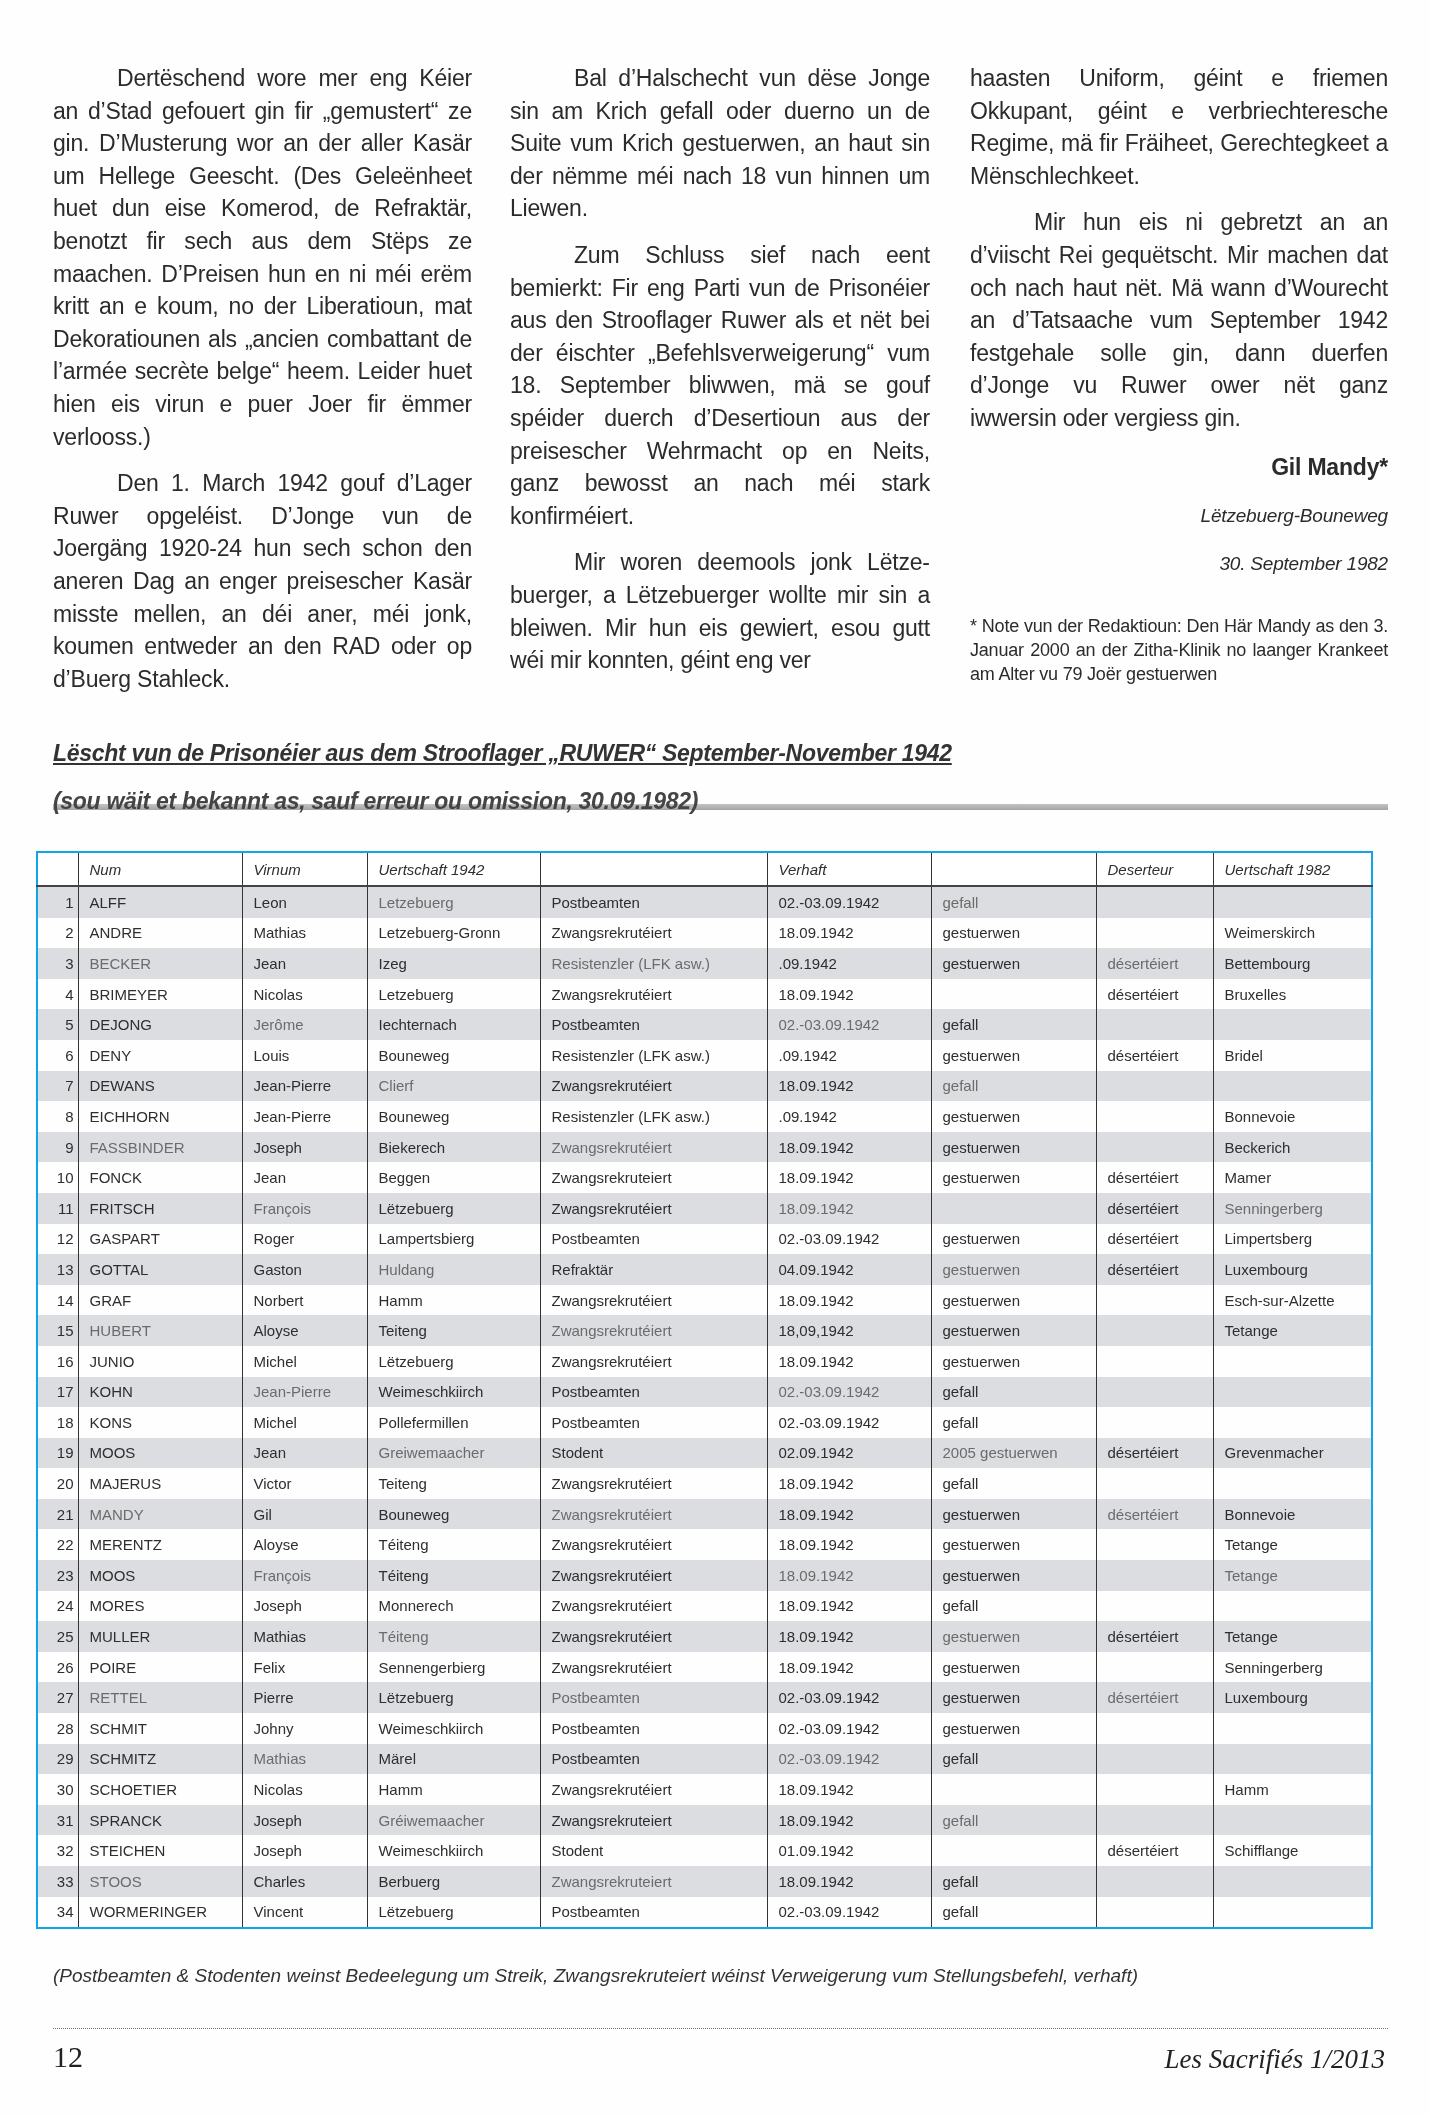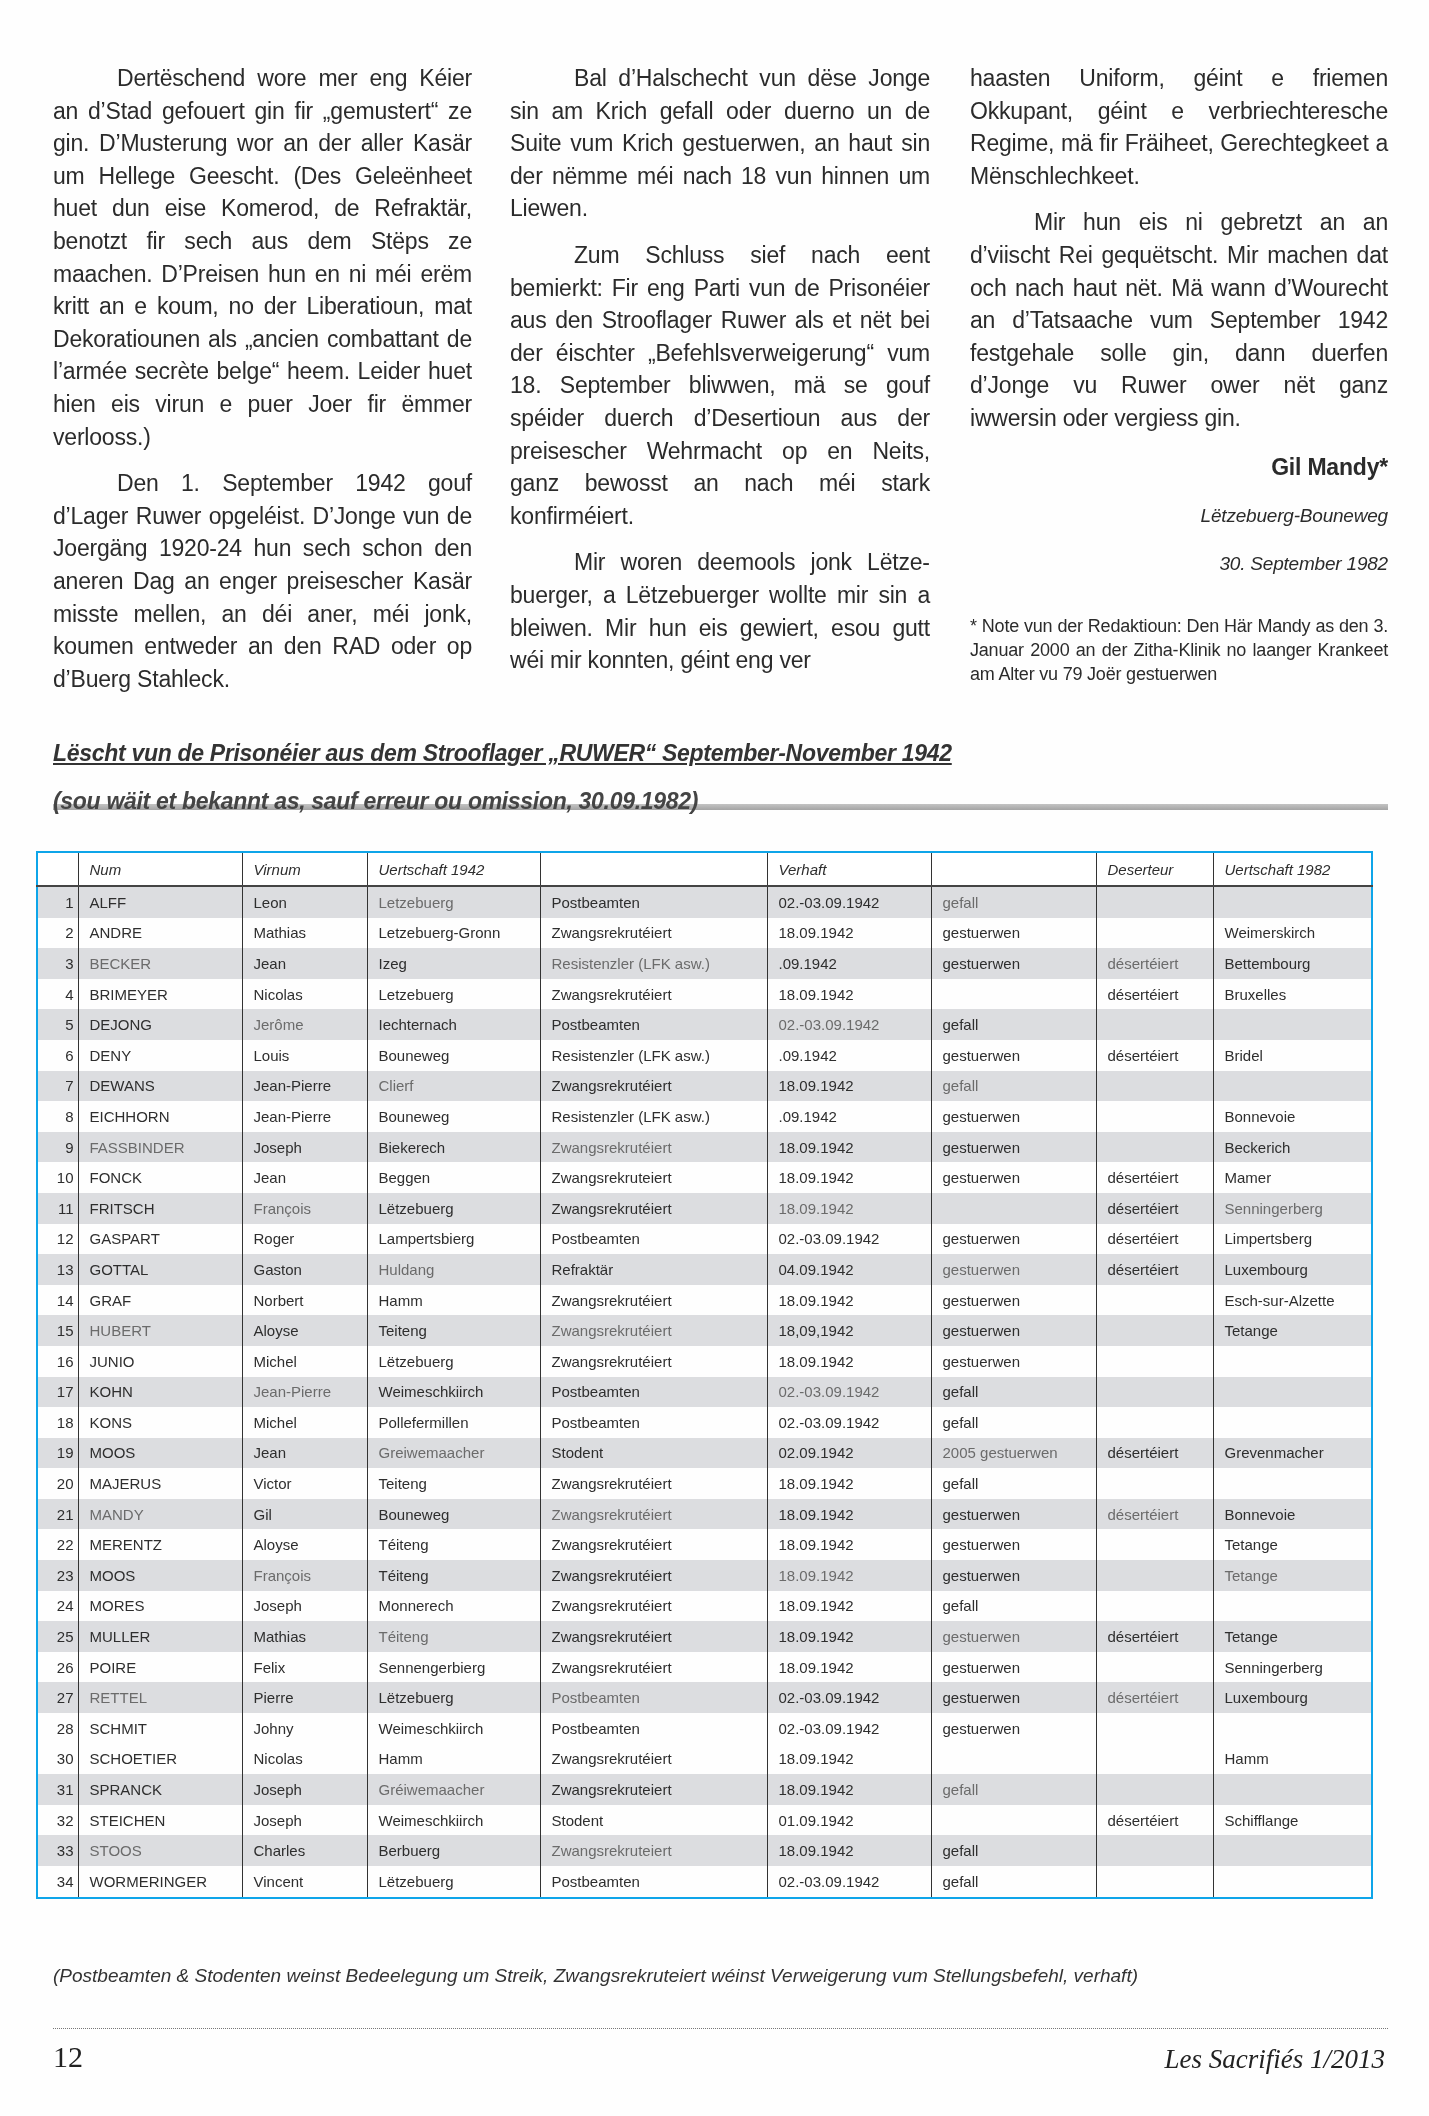--- a/index.html
+++ b/index.html
@@ -37,21 +37,21 @@
   .foot-rule { position:absolute; left:53px; top:2028px; width:1335px; border-top:1px dotted #777; }
   .page-no { position:absolute; left:53px; top:2040px; font-size:30px; font-family:"Liberation Serif", serif; color:#222; }
   .mag { position:absolute; right:44px; top:2044px; font-size:27px; font-style:italic;
          font-family:"Liberation Serif", serif; color:#222; }
 </style>
 </head>
 <body>
 
 <div id="col1" class="col">
   <p>Dertëschend wore mer eng Kéier an d’Stad gefouert gin fir „gemustert“ ze gin. D’Musterung wor an der aller Kasär um Hellege Geescht. (Des Geleënheet huet dun eise Komerod, de Refraktär, benotzt fir sech aus dem Stëps ze maachen. D’Preisen hun en ni méi erëm kritt an e koum, no der Libe­ratioun, mat Dekoratiounen als „ancien combattant de l’armée secrète belge“ heem. Leider huet hien eis virun e puer Joer fir ëmmer verlooss.)</p>
-  <p>Den 1. September 1942 gouf d’Lager Ruwer opgeléist. D’Jonge vun de Joergäng 1920-24 hun sech schon den aneren Dag an enger preisescher Kasär misste mellen, an déi aner, méi jonk, koumen entweder an den RAD oder op d’Buerg Stahleck.</p>
+  <p>Den 1. March 1942 gouf d’Lager Ruwer opgeléist. D’Jonge vun de Joergäng 1920-24 hun sech schon den aneren Dag an enger preisescher Kasär misste mellen, an déi aner, méi jonk, koumen entweder an den RAD oder op d’Buerg Stahleck.</p>
 </div>
 
 <div id="col2" class="col">
   <p>Bal d’Halschecht vun dëse Jonge sin am Krich gefall oder duerno un de Suite vum Krich gestuerwen, an haut sin der nëmme méi nach 18 vun hin­nen um Liewen.</p>
   <p>Zum Schluss sief nach eent bemierkt: Fir eng Parti vun de Priso­néier aus den Strooflager Ruwer als et nët bei der éischter „Befehlsverweige­rung“ vum 18. September bliwwen, mä se gouf spéider duerch d’Desertioun aus der preisescher Wehrmacht op en Neits, ganz bewosst an nach méi stark konfirméiert.</p>
   <p>Mir woren deemools jonk Lëtze­buerger, a Lëtzebuerger wollte mir sin a bleiwen. Mir hun eis gewiert, esou gutt wéi mir konnten, géint eng ver­</p>
 </div>
 
 <div id="col3" class="col">
   <p class="noindent">haasten Uniform, géint e friemen Okkupant, géint e verbriechteresche Regime, mä fir Fräiheet, Gerechteg­keet a Mënschlechkeet.</p>
@@ -393,20 +393,31 @@
         <td class="num">28</td>
         <td>SCHMIT</td>
         <td>Johny</td>
         <td class="faded">Weimeschkiirch</td>
         <td>Postbeamten</td>
         <td>02.-03.09.1942</td>
         <td class="faded">gestuerwen</td>
         <td></td>
         <td></td>
       </tr>
+      <tr class="shade">
+        <td class="num">29</td>
+        <td>SCHMITZ</td>
+        <td class="faded">Mathias</td>
+        <td>Märel</td>
+        <td>Postbeamten</td>
+        <td class="faded">02.-03.09.1942</td>
+        <td>gefall</td>
+        <td></td>
+        <td class="faded"></td>
+      </tr>
       <tr>
         <td class="num">30</td>
         <td class="faded">SCHOETIER</td>
         <td>Nicolas</td>
         <td>Hamm</td>
         <td class="faded">Zwangsrekrutéiert</td>
         <td>18.09.1942</td>
         <td></td>
         <td class="faded"></td>
         <td>Hamm</td>

